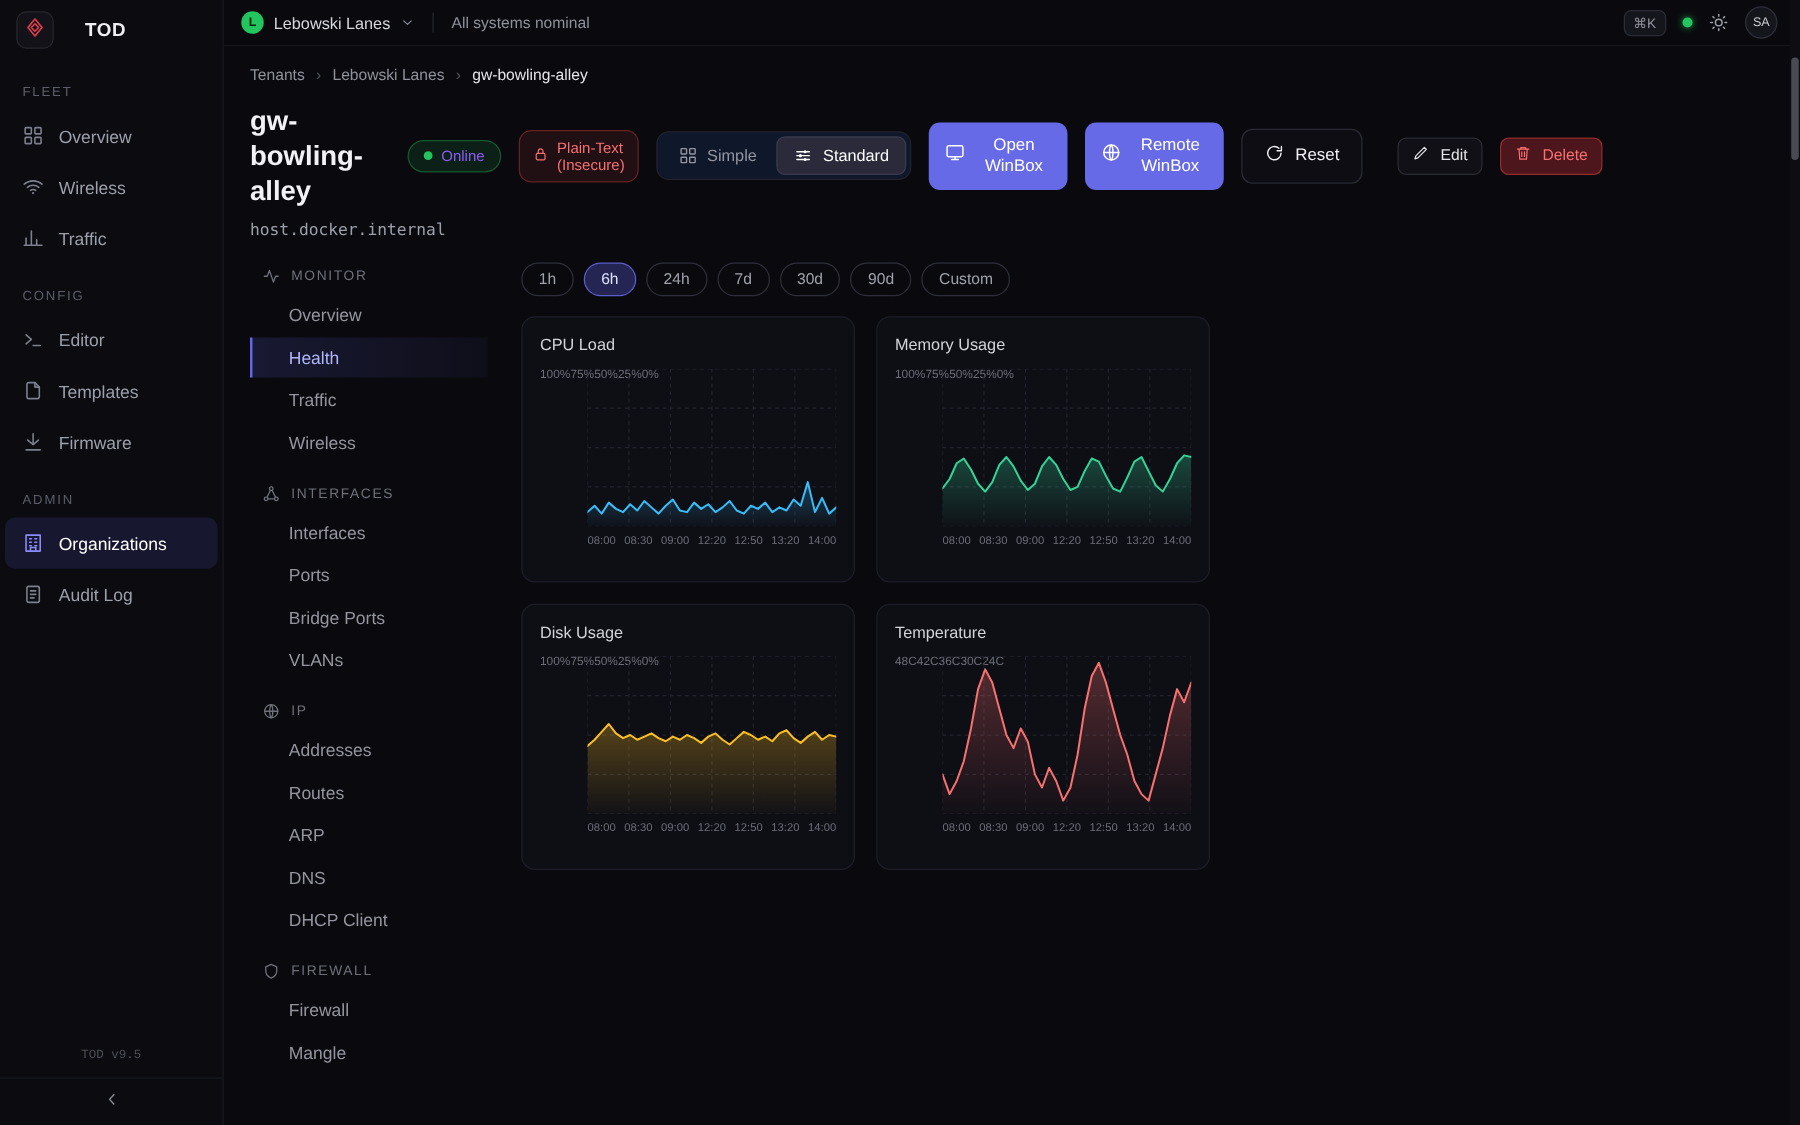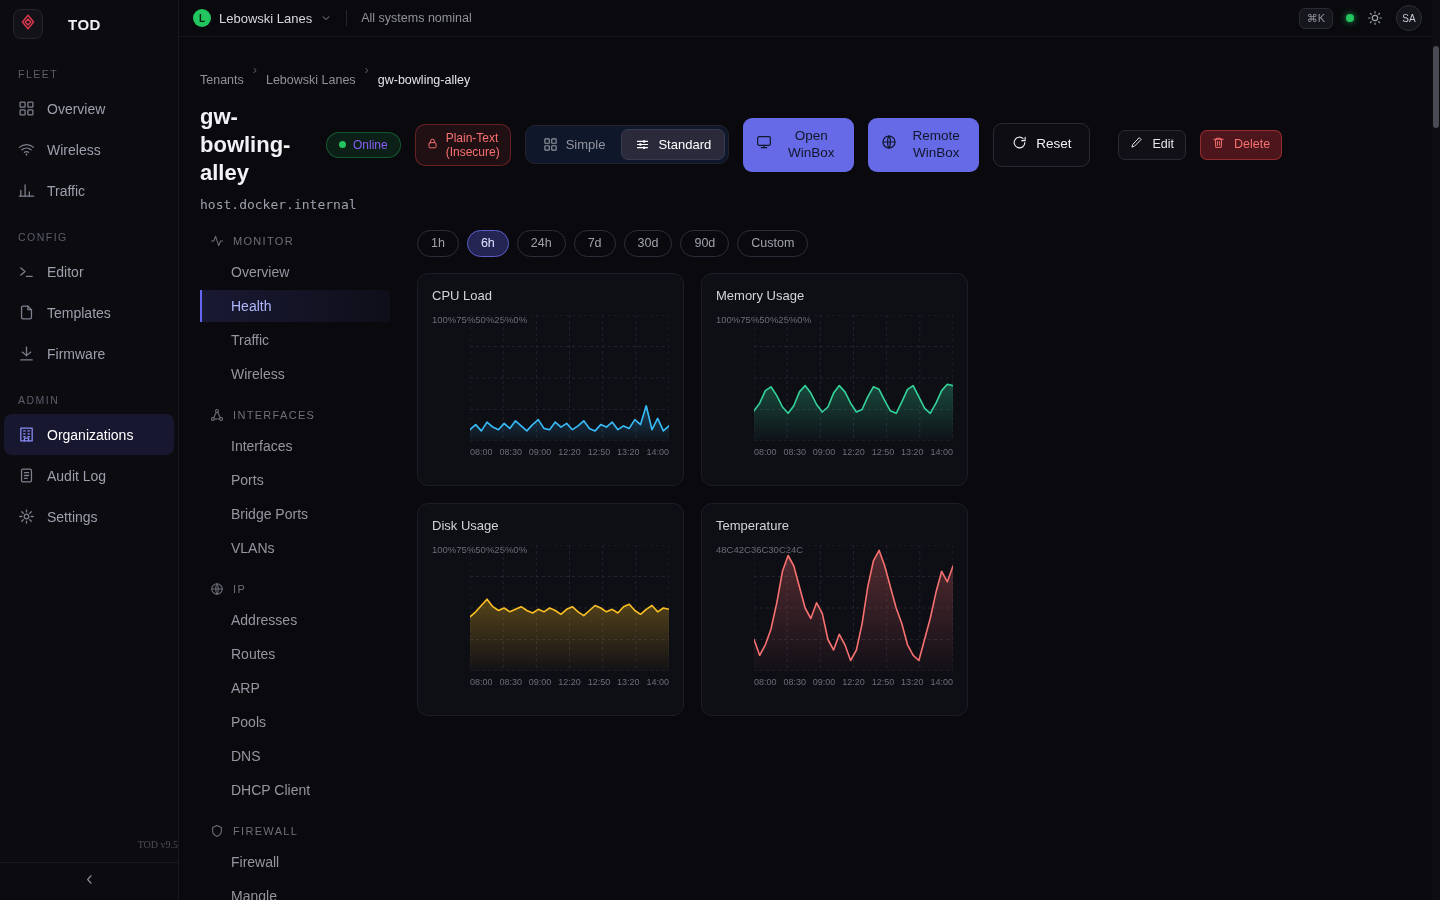--- a/index.html
+++ b/index.html
@@ -15,22 +15,22 @@
     display:flex; align-items:center; justify-content:center; color:#e23b4e; }
   .app-name { font-size:15px; font-weight:700; letter-spacing:.5px; color:#f0f0f4;margin-left:15px; }
   .side-nav { flex:1; overflow:hidden; }
   .side-heading { font-size:10.5px; letter-spacing:.14em; color:#5c5f6a; margin:20px 18px 8px; }
   .side-item { display:flex; align-items:center; gap:12px; padding:12px 14px; margin:0 4px;
     border-radius:8px; font-size:14px; color:#9ca0ab; cursor:pointer; }
   .side-item .ic { display:flex; color:#7d808c; }
   .side-item.active { background:rgba(99,102,241,.14); color:#ffffff; }
   .side-item.active .ic { color:#8b8cf8; }
   .side-footer { padding:10px 0 0; }
-  .version { font-family:Liberation Serif, serif; font-size:10px; color:#4d4f58;
-    text-align:right; padding-bottom:12px;margin-top:48px; }
+  .version { font-family:Liberation Mono, monospace; font-size:10px; color:#4d4f58;
+    text-align:center; padding-bottom:12px;margin-top:48px; }
   .collapse-row { border-top:1px solid #191920; height:38px; display:flex; align-items:center;
     justify-content:center; color:#8f919b; cursor:pointer; }
 
   
   .main { flex:1; display:flex; flex-direction:column; height:900px; overflow:hidden; }
   .topbar { height:37px; min-height:37px; display:flex; align-items:center; justify-content:space-between;
     padding:0 18px 0 14px; border-bottom:1px solid #141419; }
   .topbar-left { display:flex; align-items:center; gap:14px; }
   .tenant-switcher { display:flex; align-items:center; gap:8px; cursor:pointer; }
   .tenant-avatar { width:18px; height:18px; border-radius:50%; background:#22c55e; color:#07230f;
@@ -44,42 +44,42 @@
     border-radius:6px; padding:3px 7px; cursor:pointer; }
   .status-dot { width:8px; height:8px; border-radius:50%; background:#22c55e;
     box-shadow:0 0 6px rgba(34,197,94,.8); }
   .icon-btn { color:#9ca0ab; display:flex; cursor:pointer; }
   .user-avatar { width:26px; height:26px; border-radius:50%; background:#15151c; border:1px solid #2e2e3a;
     color:#c9cad1; font-size:10px; display:flex; align-items:center; justify-content:center; cursor:pointer; }
 
   .content { flex:1; padding:16px 24px 0 21px; overflow:hidden; }
 
   .breadcrumb { display:flex; align-items:center; gap:9px; font-size:12.5px; color:#8f919b; }
-  .crumb { cursor:pointer;margin-top:20px; }
+  .crumb { cursor:pointer; }
   .crumb.current { color:#e4e4e9; cursor:default; }
   .crumb-sep { color:#55575f; }
 
   
   .device-header { display:flex; align-items:center; gap:14px; margin-top:16px; }
   .device-title { font-size:22px; font-weight:700; line-height:1.27; width:112px; color:#f2f2f6;
     overflow-wrap:break-word; }
   .badge { display:inline-flex; align-items:center; gap:7px; font-size:12px; }
   .badge-online { background:rgba(34,197,94,.12); border:1px solid rgba(34,197,94,.35);
     color:#8b5cf6; border-radius:999px; padding:5px 12px; }
   .badge-online .dot { width:7px; height:7px; border-radius:50%; background:#22c55e; }
   .badge-warning { background:rgba(239,68,68,.10); border:1px solid rgba(239,68,68,.35);
     color:#f87171; border-radius:10px; padding:6px 10px; max-width:96px; line-height:1.2; }
   .segmented { display:flex; align-items:center; background:#0f172a; border:1px solid #23232e;
     border-radius:10px; padding:3px; gap:2px; }
   .seg-opt { display:flex; align-items:center; gap:8px; padding:7px 13px; border-radius:7px;
     font-size:13px; color:#9496a1; border:1px solid transparent; cursor:pointer; }
   .seg-opt.active { background:#2a2a3a; border-color:#3a3a4e; color:#ffffff; }
   .btn { display:flex; align-items:center; gap:9px; border:none; border-radius:9px; cursor:pointer;
     font-family:inherit; font-size:13.5px; line-height:1.25; }
-  .btn-primary { background:var(--btn-primary,#666ae6); color:#0f172a; height:54px; padding:0 13px;justify-content:space-between; }
+  .btn-primary { background:var(--btn-primary,#666ae6); color:#ffffff; height:54px; padding:0 13px;justify-content:space-between; }
   .btn-primary .lbl { max-width:60px; text-align:center; }
   .btn-reset { background:#0d0d13; border:1px solid #2a2a35; color:#f0f0f4; height:44px; padding:0 18px; }
   .btn-sm { height:30px; padding:0 11px; border-radius:7px; font-size:12.5px; }
   .btn-edit { background:#101016; border:1px solid #2a2a35; color:#e4e4e9; margin-left:14px; }
   .btn-delete { background:#4c161c; border:1px solid rgba(239,68,68,.45); color:#f87171; }
   .host-line { margin-top:10px; font-family:"DejaVu Sans Mono", monospace; font-size:13px; color:#9ca0ab; }
 
   
   .body-row { display:flex; margin-top:18px; gap:27px; }
   .subnav { width:190px; min-width:190px; }
@@ -202,29 +202,20 @@
         <span>Organizations</span>
       </div>
       <div class="side-item">
         <span class="ic">
           <svg viewBox="0 0 24 24" width="17" height="17" fill="none" stroke="currentColor" stroke-width="1.8" stroke-linecap="round" stroke-linejoin="round">
             <rect x="5" y="3" width="14" height="18" rx="2"></rect>
             <path d="M9 8h6M9 12h6M9 16h4"></path>
           </svg>
         </span>
         <span>Audit Log</span>
-      </div>
-      <div class="side-item">
-        <span class="ic">
-          <svg viewBox="0 0 24 24" width="17" height="17" fill="none" stroke="currentColor" stroke-width="1.8" stroke-linecap="round" stroke-linejoin="round">
-            <circle cx="12" cy="12" r="3.2"></circle>
-            <path d="M12 2.5v3M12 18.5v3M2.5 12h3M18.5 12h3M5.3 5.3l2.1 2.1M16.6 16.6l2.1 2.1M18.7 5.3l-2.1 2.1M7.4 16.6l-2.1 2.1"></path>
-          </svg>
-        </span>
-        <span>Settings</span>
       </div>
     </nav>
   <div class="side-footer">
     <div class="version">TOD v9.5</div>
     <div class="collapse-row">
       <span><svg viewBox="0 0 24 24" width="15" height="15" fill="none" stroke="currentColor" stroke-width="1.8" stroke-linecap="round" stroke-linejoin="round">
             <path d="M14.5 6L9 12l5.5 6"></path>
           </svg></span>
     </div>
   </div>
@@ -378,21 +369,20 @@
                 <circle cx="12" cy="12" r="9"></circle>
                 <path d="M3 12h18"></path>
                 <path d="M12 3c2.8 3 2.8 15 0 18M12 3c-2.8 3-2.8 15 0 18"></path>
               </svg>
             </span>
             <span>IP</span>
           </div>
           <div class="subnav-item">Addresses</div>
           <div class="subnav-item">Routes</div>
           <div class="subnav-item">ARP</div>
-          <div class="subnav-item">Pools</div>
           <div class="subnav-item">DNS</div>
           <div class="subnav-item">DHCP Client</div>
           <div class="subnav-heading">
             <span class="ic">
               <svg viewBox="0 0 24 24" width="14" height="14" fill="none" stroke="currentColor" stroke-width="1.8" stroke-linecap="round" stroke-linejoin="round">
                 <path d="M12 2.5l7.5 3.5v5.5c0 4.8-3.2 8-7.5 9.8-4.3-1.8-7.5-5-7.5-9.8V6z"></path>
               </svg>
             </span>
             <span>FIREWALL</span>
           </div>

